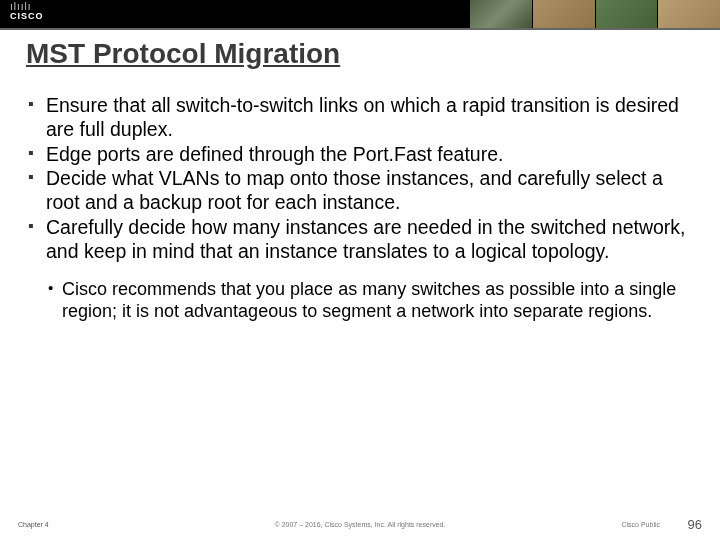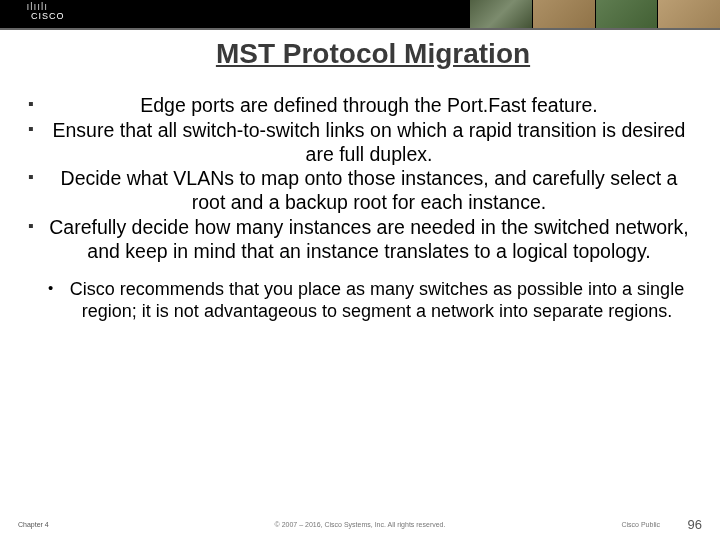--- a/index.html
+++ b/index.html
@@ -1,15 +1,15 @@
 <!DOCTYPE html>
 <html><head>
 <meta charset="utf-8">
 <style>
-  * { margin: 0; padding: 0; box-sizing: border-box; text-align: center; }
+  * { margin: 0; padding: 0; box-sizing: border-box; }
   body {
     width: 720px;
     height: 540px;
     font-family: Arial, Helvetica, sans-serif;
     background: #fff;
     position: relative;
     overflow: hidden;
   }
   .header-bar {
     width: 100%;
@@ -24,24 +24,23 @@
     color: #fff;
     font-size: 8px;
     line-height: 1;
   }
   .logo-bars {
     font-size: 10px;
     letter-spacing: 1px;
     color: #ccc;
   }
   .logo-text {
-    font-weight: normal;
+    font-weight: bold;
     font-size: 9px;
     letter-spacing: 1px;
-    margin-left: 21px;
   }
   .photo-strip {
     position: absolute;
     right: 0;
     top: 0;
     width: 250px;
     height: 28px;
     display: flex;
     gap: 1px;
   }
@@ -138,22 +137,22 @@
     <div class="photo-thumb"></div>
     <div class="photo-thumb"></div>
   </div>
 </div>
 <div class="divider-line"></div>
 
 <h1 class="title">MST Protocol Migration</h1>
 
 <div class="content">
   <ul class="main-bullets">
+    <li>Ensure that all switch-to-switch links on which a rapid transition is desired are full duplex.</li>
     <li>Edge ports are defined through the Port.Fast feature.</li>
-    <li>Ensure that all switch-to-switch links on which a rapid transition is desired are full duplex.</li>
     <li>Decide what VLANs to map onto those instances, and carefully select a root and a backup root for each instance.</li>
     <li>Carefully decide how many instances are needed in the switched network, and keep in mind that an instance translates to a logical topology.</li>
   </ul>
   <ul class="sub-bullets">
     <li>Cisco recommends that you place as many switches as possible into a single region; it is not advantageous to segment a network into separate regions.</li>
   </ul>
 </div>
 
 <div class="footer">
   <span class="footer-left">Chapter 4</span>

